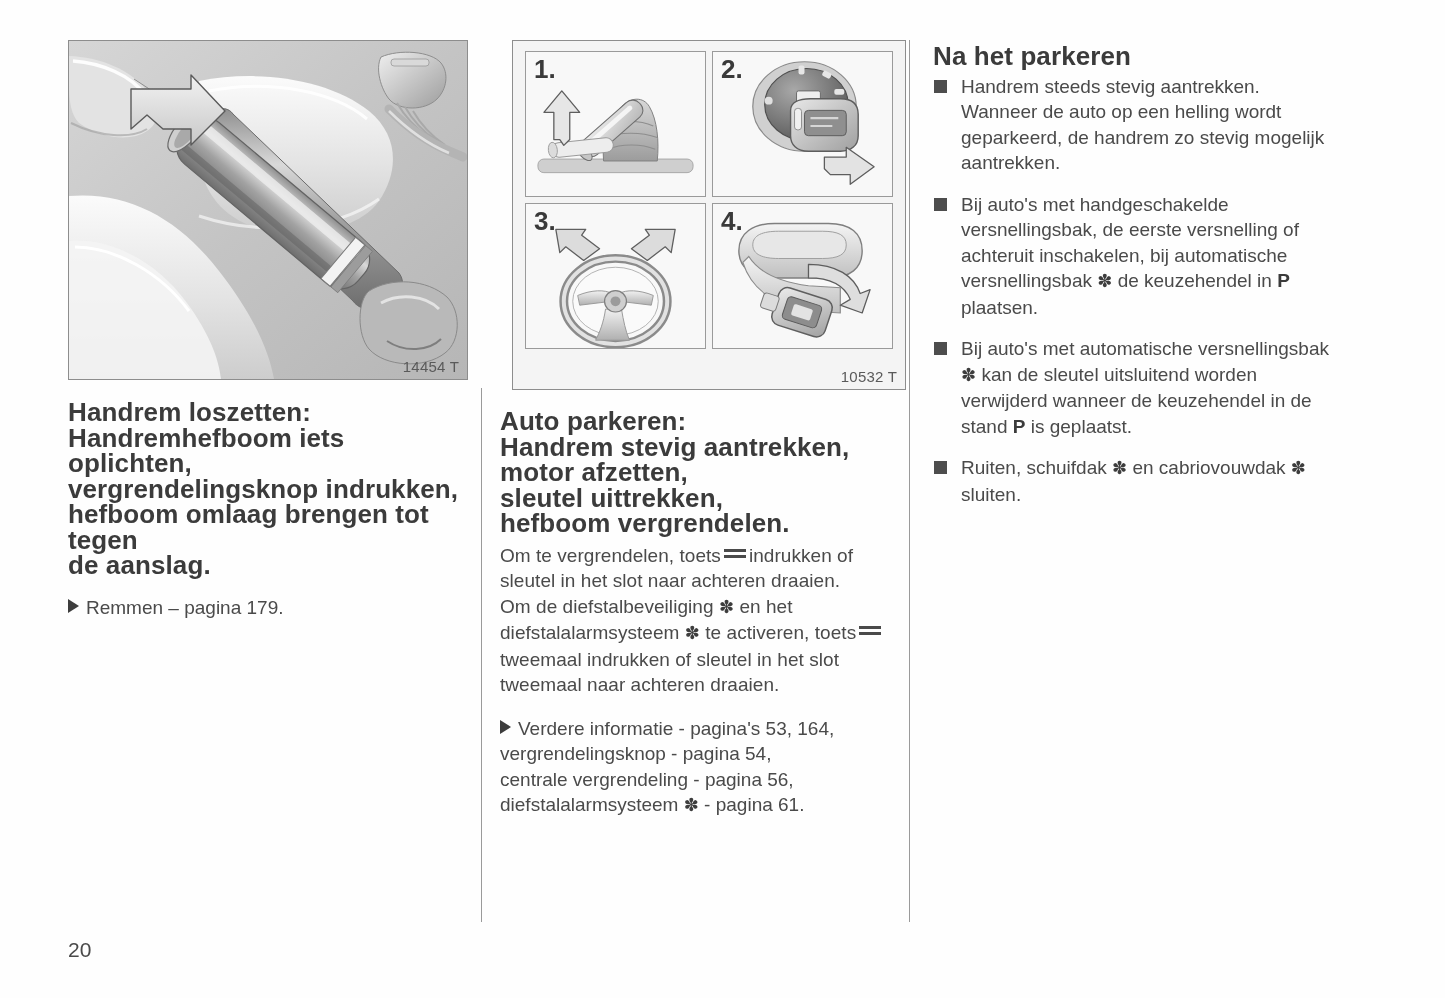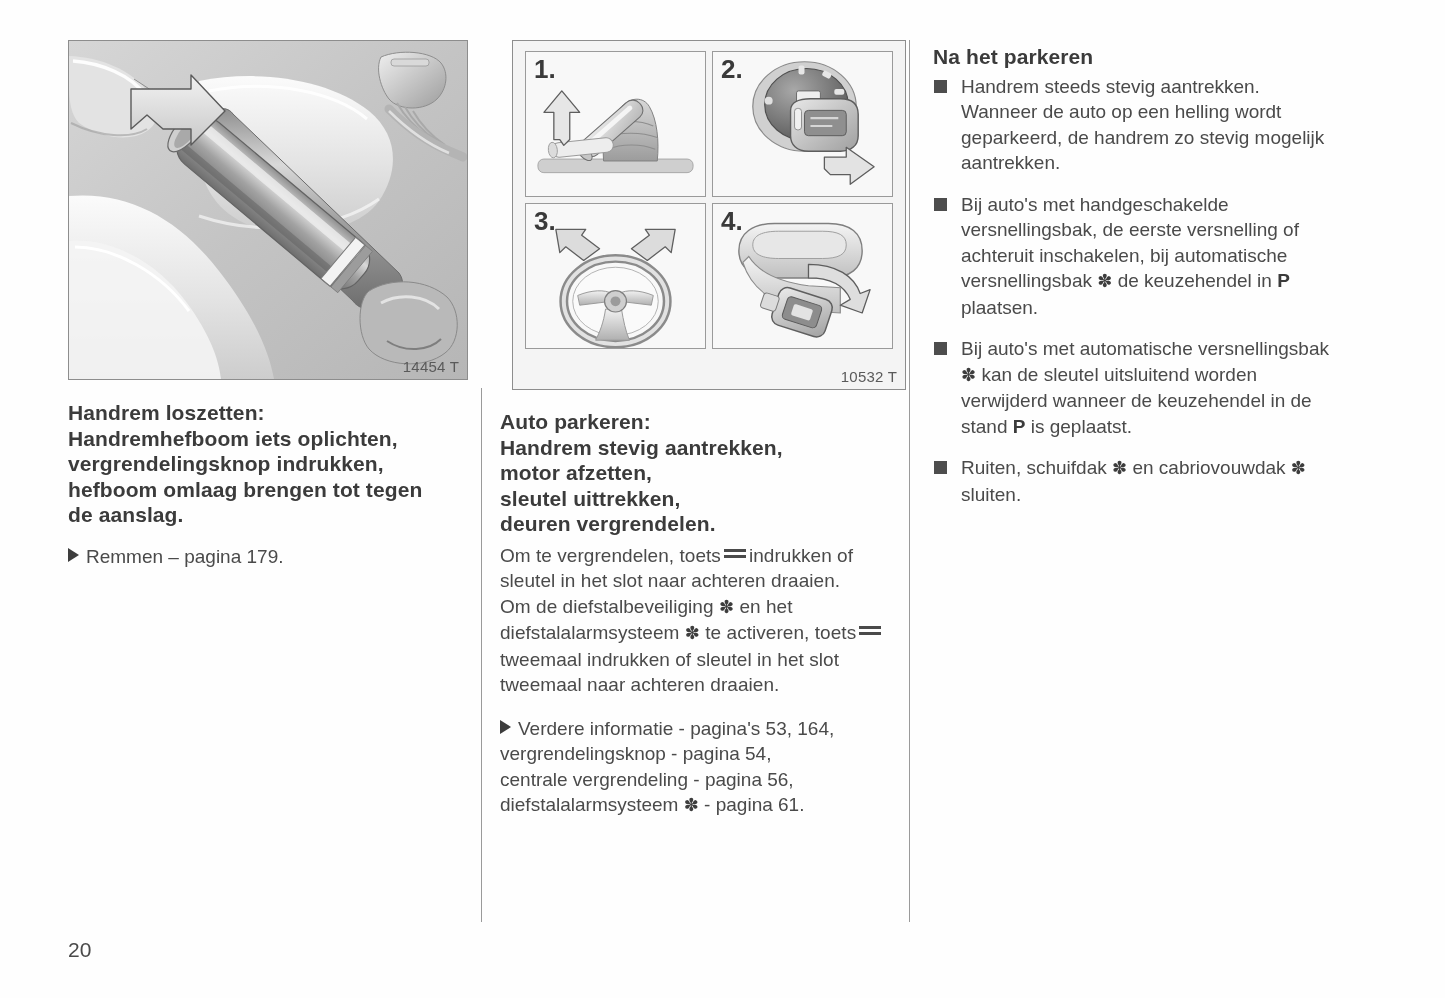--- a/index.html
+++ b/index.html
@@ -88,21 +88,21 @@
     color: #3a3a3a;
     font-family: "Liberation Sans", sans-serif;
     z-index: 5;
   }
   .panel svg { position: absolute; inset: 0; width: 100%; height: 100%; }
 
   
   .block { position: absolute; width: 100%; }
 
   .heading {
-    font-size: 21px;
+    font-size: 26px;
     font-weight: bold;
     line-height: 25.5px;
     color: #3b3b3b;
     letter-spacing: .1px;
   }
   .body {
     font-size: 19px;
     line-height: 25.5px;
     color: #4a4a4a;
     letter-spacing: .05px;
@@ -409,21 +409,21 @@
       </div>
     </div>
   </div>
 
   <div class="col col-mid">
     <div class="block" style="top:409px;">
       <div class="heading">Auto parkeren:</div>
       <div class="heading">Handrem stevig aantrekken,</div>
       <div class="heading">motor afzetten,</div>
       <div class="heading">sleutel uittrekken,</div>
-      <div class="heading">deuren vergrendelen.</div>
+      <div class="heading">hefboom vergrendelen.</div>
 
       <p class="body body-tight" style="margin-top:6px;">
         <span>Om te vergrendelen, toets</span><span class="keybar"></span><span>indrukken of sleutel in het slot naar achteren draaien.</span>
       </p>
 
       <p class="body body-tight">
         <span>Om de diefstalbeveiliging</span>
         <span class="ast">✽</span>
         <span>en het diefstalalarmsysteem</span>
         <span class="ast">✽</span>

